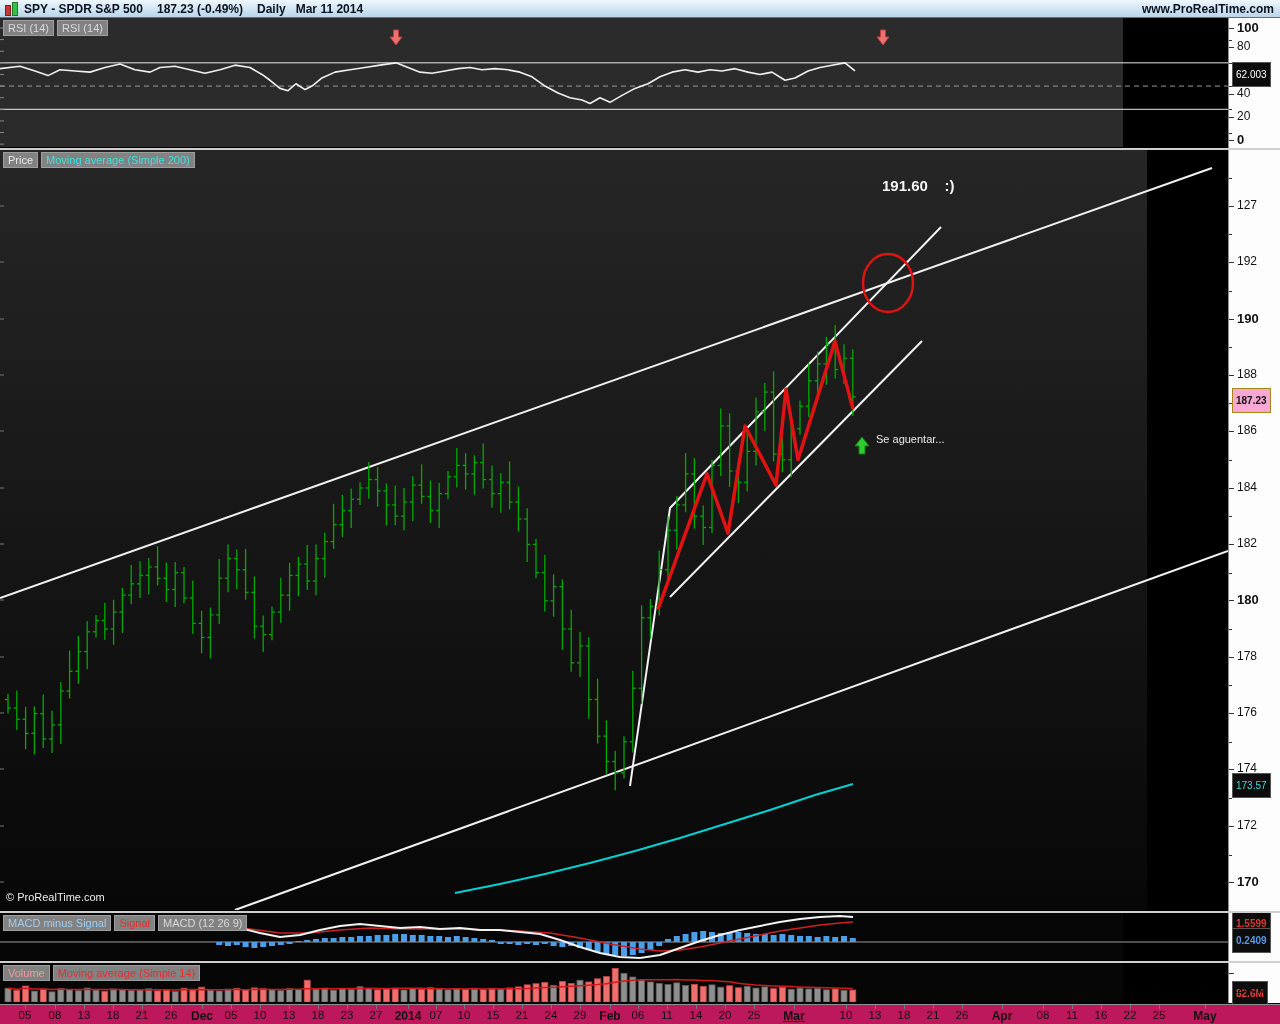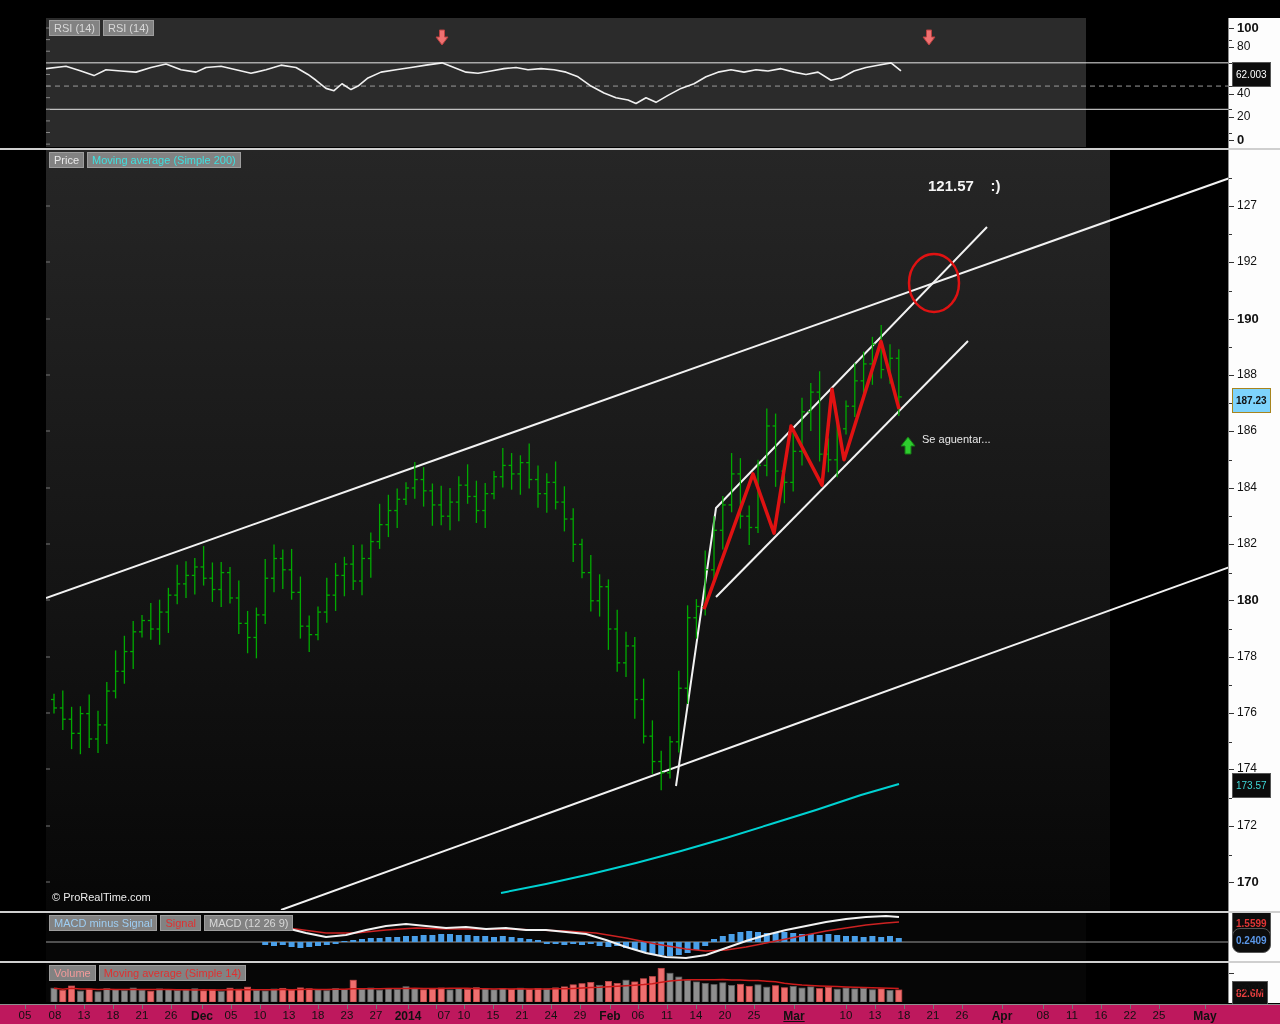--- a/index.html
+++ b/index.html
@@ -9,61 +9,72 @@
   .titlebar{position:absolute;left:0;top:0;width:1280px;height:17px;
     background:linear-gradient(#eef6fd,#b9d5ec);border-bottom:1px solid #6d6d6d;
     display:flex;align-items:center;font-size:12px;font-weight:bold;color:#09121d;}
   .candle-icon{position:relative;width:14px;height:13px;margin:0 6px 0 4px;display:inline-block;}
   .candle-icon .c{position:absolute;width:4px;}
   .candle-icon .red{left:1px;top:3px;height:9px;background:#c03a3a;border:1px solid #7a1f1f;}
   .candle-icon .green{left:8px;top:0;height:12px;background:#35c04a;border:1px solid #1d7a2a;}
   .tb-title{margin-right:14px;} .tb-price{margin-right:14px;} .tb-period{margin-right:10px;}
   .tb-url{position:absolute;right:6px;top:2px;}
   
-  .panel{position:absolute;left:0;width:1040px;margin-left:46px;}
+  .panel{position:absolute;left:0;width:1123px;}
   .panel svg{position:absolute;left:0;top:0;}
   #rsi-panel{top:18px;height:129px;background:#2b2b2b;}
   #price-panel{top:150px;height:760px;background:linear-gradient(#262626,#070707);padding-left:24px;}
   #macd-panel{top:913px;height:47px;background:#060606;}
   #vol-panel{top:963px;height:39px;background:#060606;}
   .labels{position:absolute;left:3px;top:2px;display:flex;gap:3px;z-index:5;}
   .lbl{background:#828282;border:1px solid #9e9e9e;color:#e9e9e9;
        font-size:11px;padding:0 4px;line-height:14px;white-space:nowrap;}
   .c-cyan{color:#3fe0e0;} .c-blue{color:#9ecdf2;} .c-red{color:#e03030;}
   .c-gray{color:#d8d8d8;} .c-pink{color:#f29a9a;}
   
   .sep{position:absolute;left:0;width:1280px;background:#cfcfcf;height:2px;z-index:8;}
   
   #scalecol{position:absolute;left:1228px;top:18px;width:52px;height:985px;
     background:#fdfdfd;border-left:1px solid #8f8f8f;z-index:6;font-size:12px;color:#111;}
   .sc-lab{position:absolute;left:8px;white-space:nowrap;}
   .sc-bold{font-weight:bold;font-size:13px;}
   .sc-tick{position:absolute;left:0;height:1px;background:#333;}
   .valbox{position:absolute;left:3px;padding:4px 3px;font-size:10px;line-height:15px;
     background:#0c0c0c;border:1px solid #555;color:#fff;white-space:nowrap;}
-  #pricebox{background:#7dd3fc;border:1px solid #a8841d;color:#111;font-weight:bold;}
+  #pricebox{background:#f9a8d4;border:1px solid #a8841d;color:#111;font-weight:bold;}
   #ma200box{color:#3fd8d8;} #sigbox{color:#e03535;font-weight:bold;}
   #histbox{color:#5b97e8;font-weight:bold;} #volbox{color:#e84040;font-weight:bold;}
   
   .anno191{position:absolute;left:882px;top:27px;font-size:15px;font-weight:bold;
     color:#f4f4f4;white-space:pre;z-index:4;}
   .note{position:absolute;left:876px;top:283px;font-size:11px;color:#e8e8e8;z-index:4;}
   .watermark{position:absolute;left:6px;top:741px;font-size:11px;color:#ececec;z-index:4;}
   
   #axis{position:absolute;left:0;top:1004px;width:1280px;height:20px;background:#be185d;
     border-top:1px solid #8f8f8f;font-size:11.5px;color:#111;z-index:7;}
   .ax-lab{position:absolute;top:4px;transform:translateX(-50%);white-space:nowrap;}
   .ax-bold{font-weight:bold;font-size:12px;}
   .ax-tick{position:absolute;top:0;width:1px;height:4px;background:#777;}
 </style>
 </head>
 <body>
 
 <div id="app">
 
+  <div class="titlebar">
+    <span class="candle-icon">
+        <i class="c red"></i>
+        <i class="c green"></i>
+      </span>
+    <span class="tb-title">SPY - SPDR S&amp;P 500</span>
+    <span class="tb-price">187.23 (-0.49%)</span>
+    <span class="tb-period">Daily</span>
+    <span class="tb-date">Mar 11 2014</span>
+    <span class="tb-url">www.ProRealTime.com</span>
+  </div>
 
   <div class="panel" id="rsi-panel">
     <svg id="rsi-svg" width="1228" height="129">
         <polyline points="0,44.842 1228,44.842" fill="none" stroke="#e8e8e8" stroke-width="1" stroke-linejoin="round"></polyline>
         <polyline points="0,91.298 1228,91.298" fill="none" stroke="#e8e8e8" stroke-width="1" stroke-linejoin="round"></polyline>
         <polyline points="0,68.07 1228,68.07" fill="none" stroke="#9a9a9a" stroke-width="1" stroke-linejoin="round" stroke-dasharray="5,4"></polyline>
         <polyline points="0,10 4,10" fill="none" stroke="#888" stroke-width="1" stroke-linejoin="round"></polyline>
         <polyline points="0,21.614 4,21.614" fill="none" stroke="#888" stroke-width="1" stroke-linejoin="round"></polyline>
         <polyline points="0,33.228 4,33.228" fill="none" stroke="#888" stroke-width="1" stroke-linejoin="round"></polyline>
         <polyline points="0,44.842 4,44.842" fill="none" stroke="#888" stroke-width="1" stroke-linejoin="round"></polyline>
@@ -396,21 +407,21 @@
         <polyline points="849.8000000000001,208.28000000000014 852.8000000000001,208.28000000000014" fill="none" stroke="#00aa00" stroke-width="1.3" stroke-linejoin="round"></polyline>
         <polyline points="852.8000000000001,246.91400000000027 855.8000000000001,246.91400000000027" fill="none" stroke="#00aa00" stroke-width="1.3" stroke-linejoin="round"></polyline>
         <polyline points="658,459.26000000000033 707,323.9 728,383.11999999999983 745,275.9600000000003 776,335.1800000000002 786,239.29999999999998 798,309.79999999999995 835,191.36000000000033 853,259.0399999999997" fill="none" stroke="#e01212" stroke-width="3.5" stroke-linejoin="round"></polyline>
         <ellipse cx="888" cy="133" rx="25" ry="29" fill="none" stroke="#e01212" stroke-width="2.5"></ellipse>
         <path d="M855 296 L862 287 L869 296 h-4 v8 h-6 v-8 Z" fill="#2ecc2e" stroke="#157a15" stroke-width="1"></path>
       </svg>
     <div class="labels">
       <span class="lbl">Price</span>
       <span class="lbl c-cyan">Moving average (Simple 200)</span>
     </div>
-    <div class="anno191">121.57    :)</div>
+    <div class="anno191">191.60    :)</div>
     <div class="note">Se aguentar...</div>
     <div class="watermark">© ProRealTime.com</div>
   </div>
 
   <div class="panel" id="macd-panel">
     <svg id="macd-svg" width="1228" height="47">
         <polyline points="0,29 1228,29" fill="none" stroke="#9a9a9a" stroke-width="1" stroke-linejoin="round"></polyline>
         <rect x="216.20000000000002" y="29" width="6" height="3" fill="#4a9fe8"></rect>
         <rect x="225.00000000000003" y="29" width="6" height="4" fill="#4a9fe8"></rect>
         <rect x="233.8" y="29" width="6" height="3" fill="#4a9fe8"></rect>
@@ -603,21 +614,21 @@
 
   <div class="sep" style="top:148px"></div>
   <div class="sep" style="top:911px"></div>
   <div class="sep" style="top:961px"></div>
 
   <div id="scalecol">
     <div class="valbox" id="rsibox" style="top: 44px;">62.003</div>
     <div class="valbox" id="pricebox" style="top: 370px;">187.23</div>
     <div class="valbox" id="ma200box" style="top: 755px;">173.57</div>
     <div class="valbox" id="sigbox" style="top: 893px;">1.5599</div>
-    <div class="valbox" id="histbox" style="top: 910px; border-radius: 8px;">0.2409</div>
+    <div class="valbox" id="histbox" style="top: 910px;">0.2409</div>
     <div class="valbox" id="volbox" style="top: 963px;">82.6M</div>
   <div class="sc-lab sc-bold" style="top: 2px;">100</div>
       <div class="sc-tick" style="top: 10px; width: 5px;"></div>
       <div class="sc-lab" style="top: 21px;">80</div>
       <div class="sc-tick" style="top: 29px; width: 5px;"></div>
       <div class="sc-lab" style="top: 68px;">40</div>
       <div class="sc-tick" style="top: 76px; width: 5px;"></div>
       <div class="sc-lab" style="top: 91px;">20</div>
       <div class="sc-tick" style="top: 99px; width: 5px;"></div>
       <div class="sc-lab sc-bold" style="top: 114px;">0</div>
@@ -693,21 +704,21 @@
       <div class="ax-lab" style="left: 289px;">13</div>
       <div class="ax-tick" style="left: 318px;"></div>
       <div class="ax-lab" style="left: 318px;">18</div>
       <div class="ax-tick" style="left: 347px;"></div>
       <div class="ax-lab" style="left: 347px;">23</div>
       <div class="ax-tick" style="left: 376px;"></div>
       <div class="ax-lab" style="left: 376px;">27</div>
       <div class="ax-tick" style="left: 408px;"></div>
       <div class="ax-lab ax-bold" style="left: 408px;">2014</div>
       <div class="ax-tick" style="left: 436px;"></div>
-      <div class="ax-lab" style="left: 436px; margin-left: 8px;">07</div>
+      <div class="ax-lab" style="left: 436px;">07</div>
       <div class="ax-tick" style="left: 464px;"></div>
       <div class="ax-lab" style="left: 464px;">10</div>
       <div class="ax-tick" style="left: 493px;"></div>
       <div class="ax-lab" style="left: 493px;">15</div>
       <div class="ax-tick" style="left: 522px;"></div>
       <div class="ax-lab" style="left: 522px;">21</div>
       <div class="ax-tick" style="left: 551px;"></div>
       <div class="ax-lab" style="left: 551px;">24</div>
       <div class="ax-tick" style="left: 580px;"></div>
       <div class="ax-lab" style="left: 580px;">29</div>

